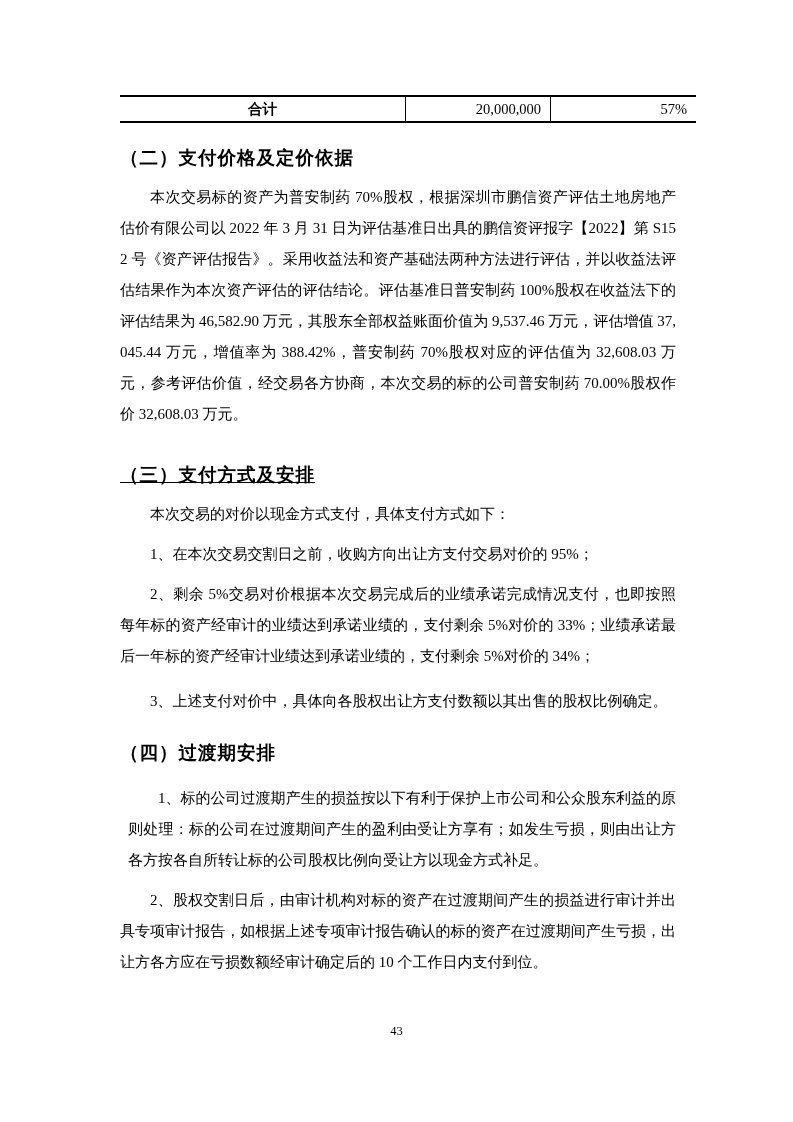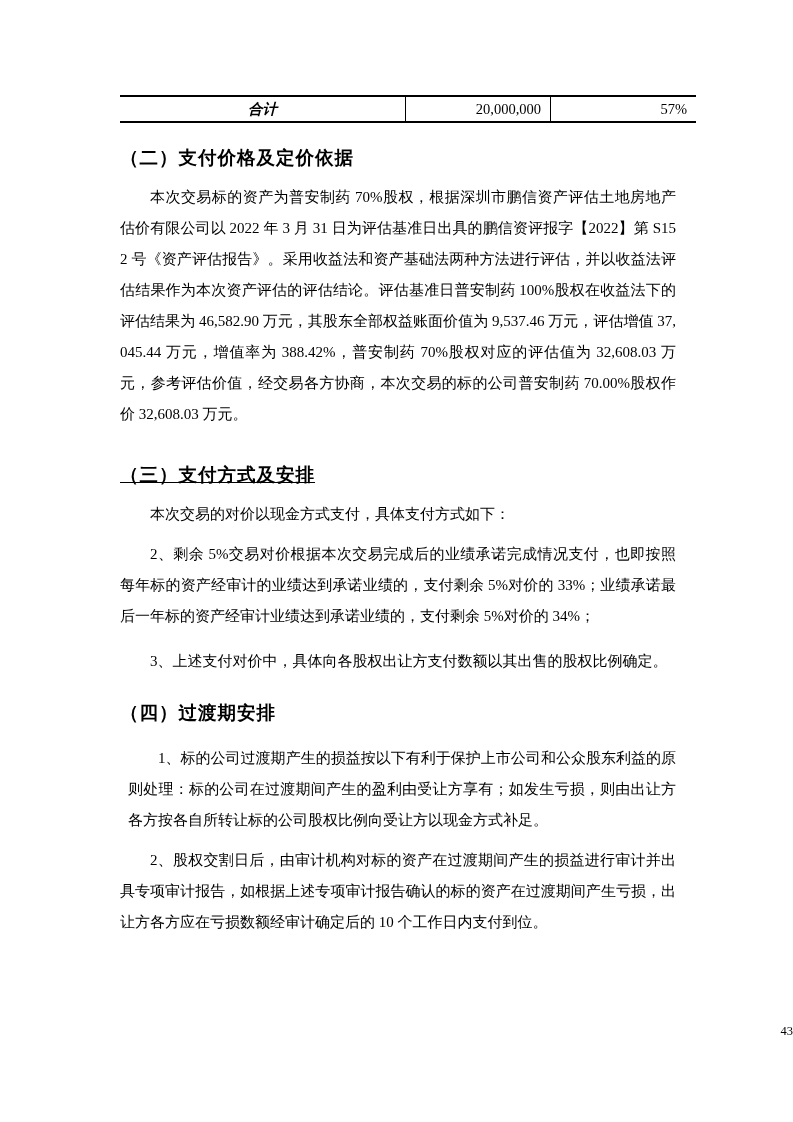--- a/index.html
+++ b/index.html
@@ -26,21 +26,21 @@
     border-top: 2.5px solid #000;
     border-bottom: 2.5px solid #000;
     table-layout: fixed;
   }
   .sum-table td {
     height: 24px;
     font-size: 14.5px;
     padding: 0;
     vertical-align: middle;
   }
-  .sum-table .c1 { width: 285px; text-align: center; font-weight: bold; font-style: italic; }
+  .sum-table .c1 { width: 285px; text-align: center; font-weight: bold; }
   .sum-table .c2 { width: 135px; text-align: right; padding-right: 9px; border-left: 1.5px solid #000; }
   .sum-table .c3 { width: 136px; text-align: right; padding-right: 9px; border-left: 1.5px solid #000; }
   
   .sec-heading {
     font-family: "Liberation Sans", "DejaVu Sans", sans-serif;
     font-weight: bold;
     font-size: 18.5px;
     line-height: 26px;
     letter-spacing: 1px;
     margin: 0;
@@ -60,21 +60,21 @@
   .mt11 { margin-top: 11px; }
   .mt9  { margin-top: 9px; }
   .mt14 { margin-top: 14px; }
   .mt17 { margin-top: 17px; margin-left: 8px; }
   
   .page-number {
     position: absolute;
     top: 1024px;
     left: 0;
     width: 793px;
-    text-align: right;
+    text-align: center;
     font-size: 12.5px;
   }
 </style>
 </head>
 <body>
 
 <div class="page">
   <div class="content">
 
     <table class="sum-table">
@@ -85,20 +85,21 @@
           <td class="c3">57%</td>
         </tr>
       </tbody>
     </table>
 
     <h2 class="sec-heading h2">（二）支付价格及定价依据</h2>
     <p class="para mt11">本次交易标的资产为普安制药 70%股权，根据深圳市鹏信资产评估土地房地产估价有限公司以 2022 年 3 月 31 日为评估基准日出具的鹏信资评报字【2022】第 S152 号《资产评估报告》。采用收益法和资产基础法两种方法进行评估，并以收益法评估结果作为本次资产评估的评估结论。评估基准日普安制药 100%股权在收益法下的评估结果为 46,582.90 万元，其股东全部权益账面价值为 9,537.46 万元，评估增值 37,045.44 万元，增值率为 388.42%，普安制药 70%股权对应的评估值为 32,608.03 万元，参考评估价值，经交易各方协商，本次交易的标的公司普安制药 70.00%股权作价 32,608.03 万元。</p>
 
     <h2 class="sec-heading h3">（三）支付方式及安排</h2>
     <p class="para mt11">本次交易的对价以现金方式支付，具体支付方式如下：</p>
+    <p class="para mt9">1、在本次交易交割日之前，收购方向出让方支付交易对价的 95%；</p>
     <p class="para mt9">2、剩余 5%交易对价根据本次交易完成后的业绩承诺完成情况支付，也即按照每年标的资产经审计的业绩达到承诺业绩的，支付剩余 5%对价的 33%；业绩承诺最后一年标的资产经审计业绩达到承诺业绩的，支付剩余 5%对价的 34%；</p>
     <p class="para mt14">3、上述支付对价中，具体向各股权出让方支付数额以其出售的股权比例确定。</p>
 
     <h2 class="sec-heading h4">（四）过渡期安排</h2>
     <p class="para mt17">1、标的公司过渡期产生的损益按以下有利于保护上市公司和公众股东利益的原则处理：标的公司在过渡期间产生的盈利由受让方享有；如发生亏损，则由出让方各方按各自所转让标的公司股权比例向受让方以现金方式补足。</p>
     <p class="para mt9">2、股权交割日后，由审计机构对标的资产在过渡期间产生的损益进行审计并出具专项审计报告，如根据上述专项审计报告确认的标的资产在过渡期间产生亏损，出让方各方应在亏损数额经审计确定后的 10 个工作日内支付到位。</p>
 
   </div>
 
   <div class="page-number">43</div>

